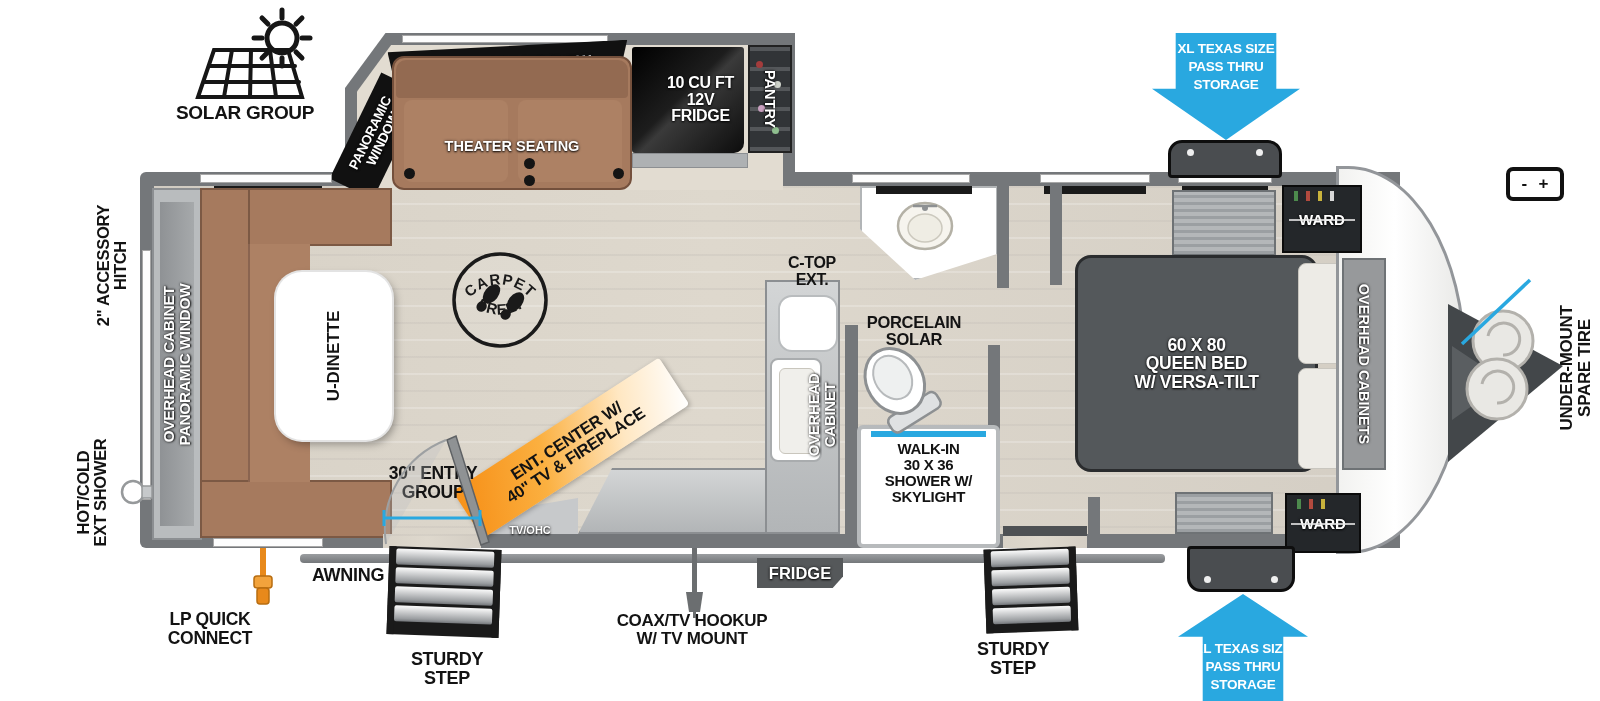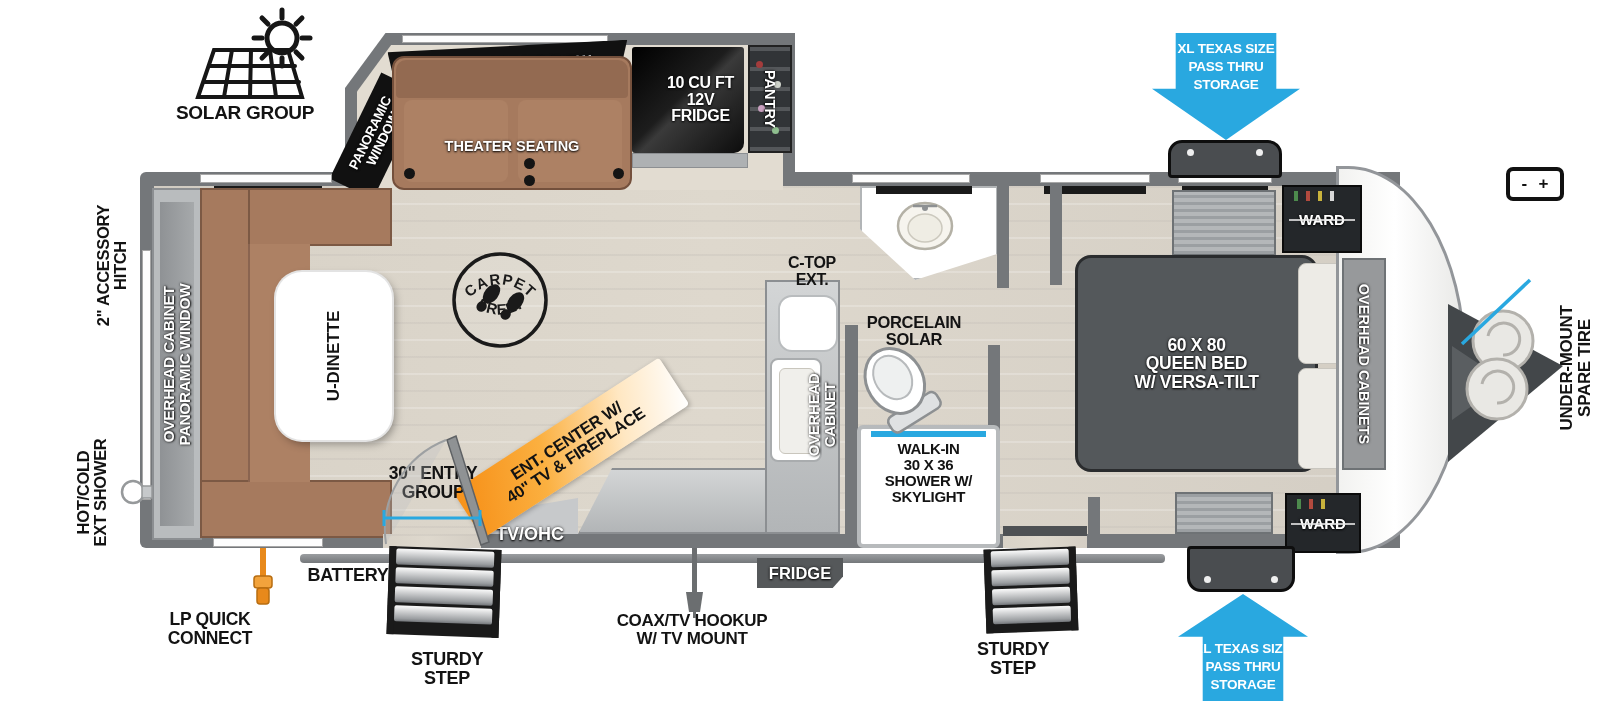--- a/index.html
+++ b/index.html
@@ -199,21 +199,21 @@
     <b style="left:22px;background:#b24a3e;"></b>
     <b style="left:34px;background:#c8b23c;"></b>
     <u></u>
     <span class="whitetxt">WARD</span>
   </div>
 
   <div class="floor" style="left:383px;top:534px;width:98px;height:14px;"></div>
   <div class="floor" style="left:1003px;top:534px;width:84px;height:14px;"></div>
   <div class="abs" style="left:1003px;top:526px;width:84px;height:10px;background:#4e5154;"></div>
   <div class="abs" style="left:481px;top:498px;width:97px;height:36px;background:#c7c9cb;clip-path:polygon(0 45%,100% 0,100% 100%,0 100%);"></div>
-  <span class="whitetxt abs" style="left:483px;top:524px;width:94px;text-align:center;font-weight:700;font-size:18px;">TV/OHC</span>
+  <span class="whitetxt abs" style="left:483px;top:524px;width:94px;text-align:center;font-weight:700;font-size:11px;">TV/OHC</span>
 
   <div class="abs" style="left:448px;top:420px;width:246px;height:56px;transform:rotate(-33deg);border-radius:4px;
               background:linear-gradient(115deg,#f7941d 8%,#fbb040 38%,#ffe7c2 72%,#ffffff);
               display:flex;align-items:center;justify-content:center;box-shadow:1px 2px 5px rgba(0,0,0,.25);">
     <div class="lbl" style="position:static;font-size:16.5px;">
       <span>ENT. CENTER W/</span>
         <span>40" TV &amp; FIREPLACE</span>
     </div>
   </div>
 
@@ -258,21 +258,21 @@
     </div>
   </div>
   <div class="vwrap" style="left:64px;top:418px;width:58px;height:148px;">
     <div class="rA lbl" style="position:static;font-size:16.5px;">
       <span>HOT/COLD</span>
         <span>EXT SHOWER</span>
     </div>
   </div>
 
   <div class="abs" style="left:300px;top:554px;width:865px;height:9px;background:linear-gradient(180deg,#9b9ea1,#74777a);border-radius:4px;"></div>
-  <span class="lbl" style="left:300px;top:566px;width:96px;font-size:18px;">BATTERY</span>
+  <span class="lbl" style="left:300px;top:566px;width:96px;font-size:18px;">AWNING</span>
 
   <div class="steps" style="left:388px;top:548px;width:112px;height:88px;transform:rotate(2deg);">
     <i></i>
       <i></i>
       <i></i>
       <i></i>
   </div>
   <div class="lbl" style="left:392px;top:650px;width:110px;font-size:18px;">
     <span>STURDY</span>
       <span>STEP</span>

